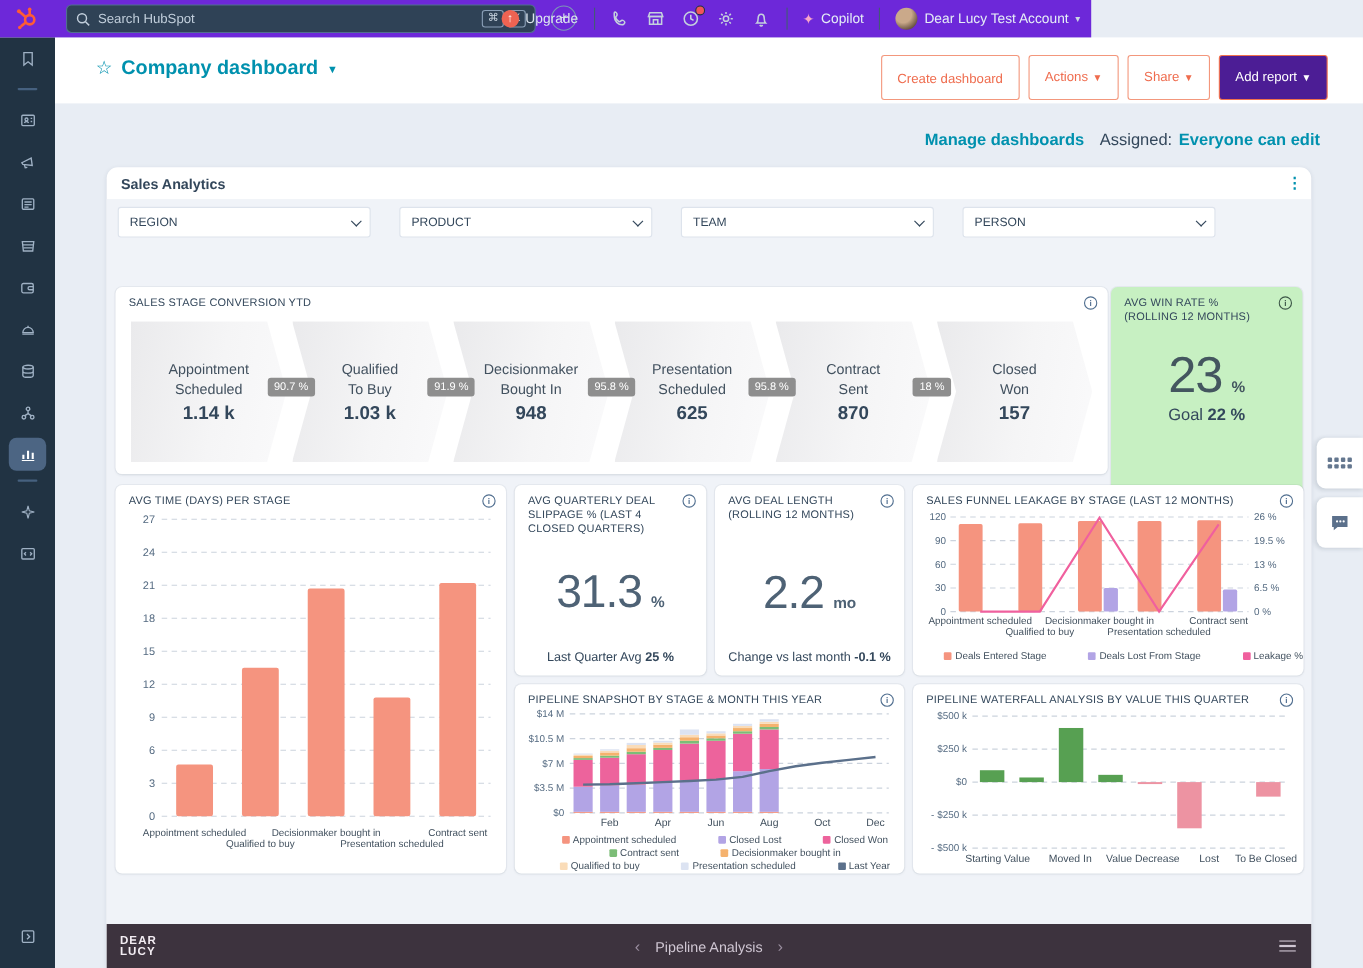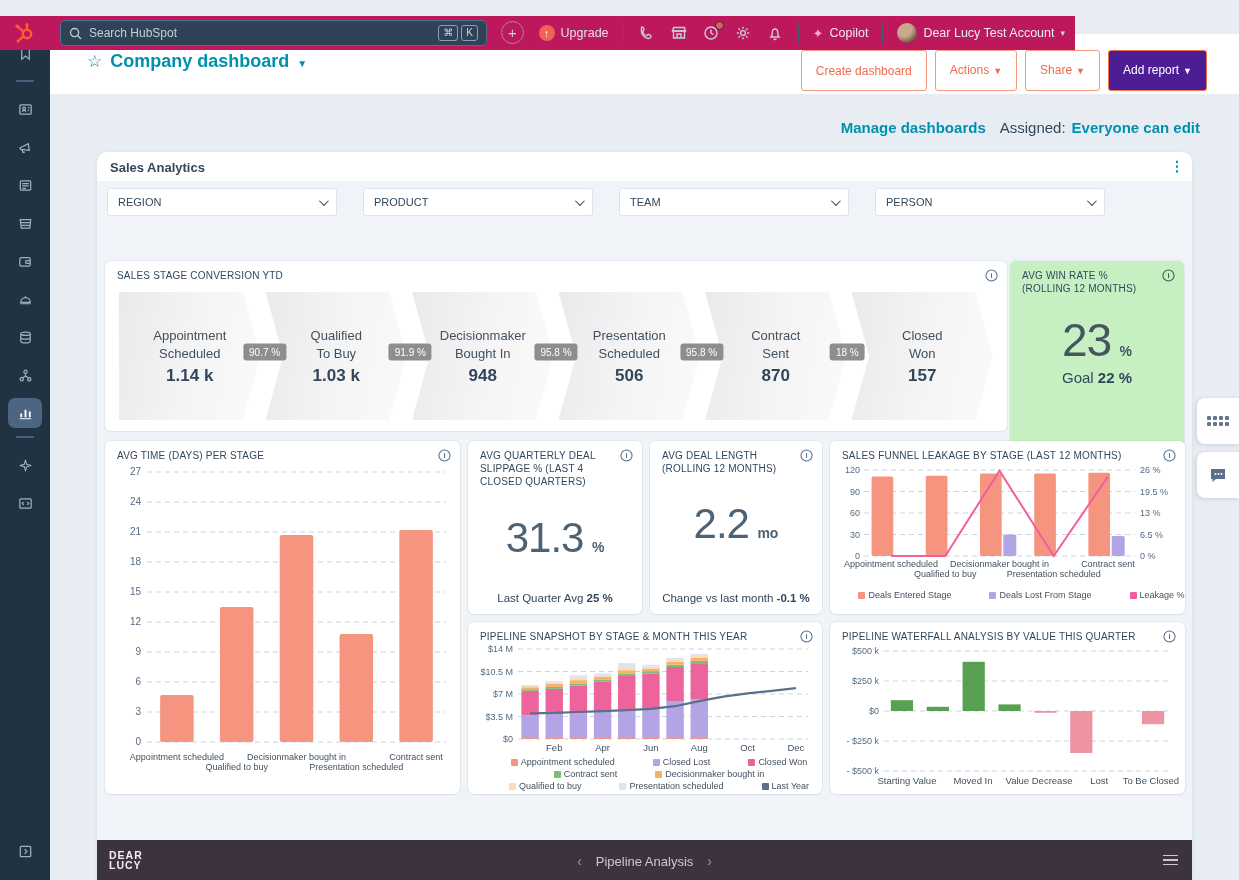--- a/index.html
+++ b/index.html
@@ -1,20 +1,20 @@
 <!DOCTYPE html>
 <html><head>
 <meta charset="utf-8">
 <style>
   * { box-sizing: border-box; margin: 0; padding: 0; }
   body { font-family: "Liberation Sans", sans-serif; background:#dfe6ee; }
   #app { position:relative; width:1239px; height:880px; background:#e8edf4; overflow:hidden; }
 
   
-  .topbar { position:absolute; left:0; top:0; width:1075px; height:34px; background:#be185d; z-index:30; display:flex; align-items:center;margin-top:16px; }
+  .topbar { position:absolute; left:0; top:0; width:992px; height:34px; background:#6d28d9; z-index:30; display:flex; align-items:center; }
   .hs-logo { position:absolute; left:14px; top:6px; width:22px; height:22px; }
   .searchbox { position:absolute; left:60px; top:4px; width:427px; height:26px; background:#2f4256; border:1px solid #516f90; border-radius:5px; display:flex; align-items:center; padding:0 8px; }
   .searchbox input { flex:1; background:transparent; border:none; outline:none; color:#e5eef6; font-size:12px; font-family:"Liberation Sans",sans-serif; }
   .searchbox input::placeholder { color:#c2cfdc; }
   .kbd { border:1px solid #8ba0b8; border-radius:3px; color:#cbd6e2; font-size:10px; padding:1px 4px; margin-left:3px; line-height:12px; }
   .plus-btn { position:absolute; left:501px; top:5px; width:23px; height:23px; border:1px solid #7c98b6; border-radius:50%; color:#cbd6e2; font-size:15px; line-height:21px; text-align:center; }
   .nav-right { position:absolute; right:10px; top:0; height:34px; display:flex; align-items:center; gap:14px; }
   .upgrade { display:flex; align-items:center; gap:6px; color:#dbe4ee; font-size:12.5px; }
   .upgrade-ic { width:16px; height:16px; border-radius:50%; background:#ee6352; color:#fff; font-size:11px; line-height:16px; text-align:center; }
   .nav-divider { width:1px; height:20px; background:#425b76; }
@@ -329,21 +329,21 @@
           <div class="fstage">
               <span class="n"><span>Qualified</span><br><span>To Buy</span></span>
               <span class="v">1.03 k</span>
             </div>
           <div class="fstage">
               <span class="n"><span>Decisionmaker</span><br><span>Bought In</span></span>
               <span class="v">948</span>
             </div>
           <div class="fstage">
               <span class="n"><span>Presentation</span><br><span>Scheduled</span></span>
-              <span class="v">506</span>
+              <span class="v">625</span>
             </div>
           <div class="fstage">
               <span class="n"><span>Contract</span><br><span>Sent</span></span>
               <span class="v">870</span>
             </div>
           <div class="fstage">
               <span class="n"><span>Closed</span><br><span>Won</span></span>
               <span class="v">157</span>
             </div>
           <span class="fbadge fb1">90.7 %</span>
@@ -428,21 +428,21 @@
       </div>
 
       <div class="tile" style="left:553px; top:260px; width:172px; height:173px;">
         <div class="tile-head">
           <span class="tile-title" style="width:118px">AVG DEAL LENGTH (ROLLING 12 MONTHS)</span>
           <svg class="info-ic" width="13" height="13" viewBox="0 0 14 14">
               <circle cx="7" cy="7" r="6" fill="none" stroke="#516f90" stroke-width="1.1"></circle>
               <text x="7" y="10" font-size="8" text-anchor="middle" fill="#516f90" font-weight="bold">i</text>
             </svg>
         </div>
-        <div class="kpi-big" style="margin-top:25px;">
+        <div class="kpi-big" style="margin-top:40px;">
           <span class="num">2.2</span>
           <span class="unit">mo</span>
         </div>
         <div class="kpi-foot"><span>Change vs last month</span> <b>-0.1 %</b></div>
       </div>
 
       <div class="tile" style="left:733px; top:260px; width:355px; height:173px;">
         <div class="tile-head">
           <span class="tile-title">SALES FUNNEL LEAKAGE BY STAGE (LAST 12 MONTHS)</span>
           <svg class="info-ic" width="13" height="13" viewBox="0 0 14 14">

